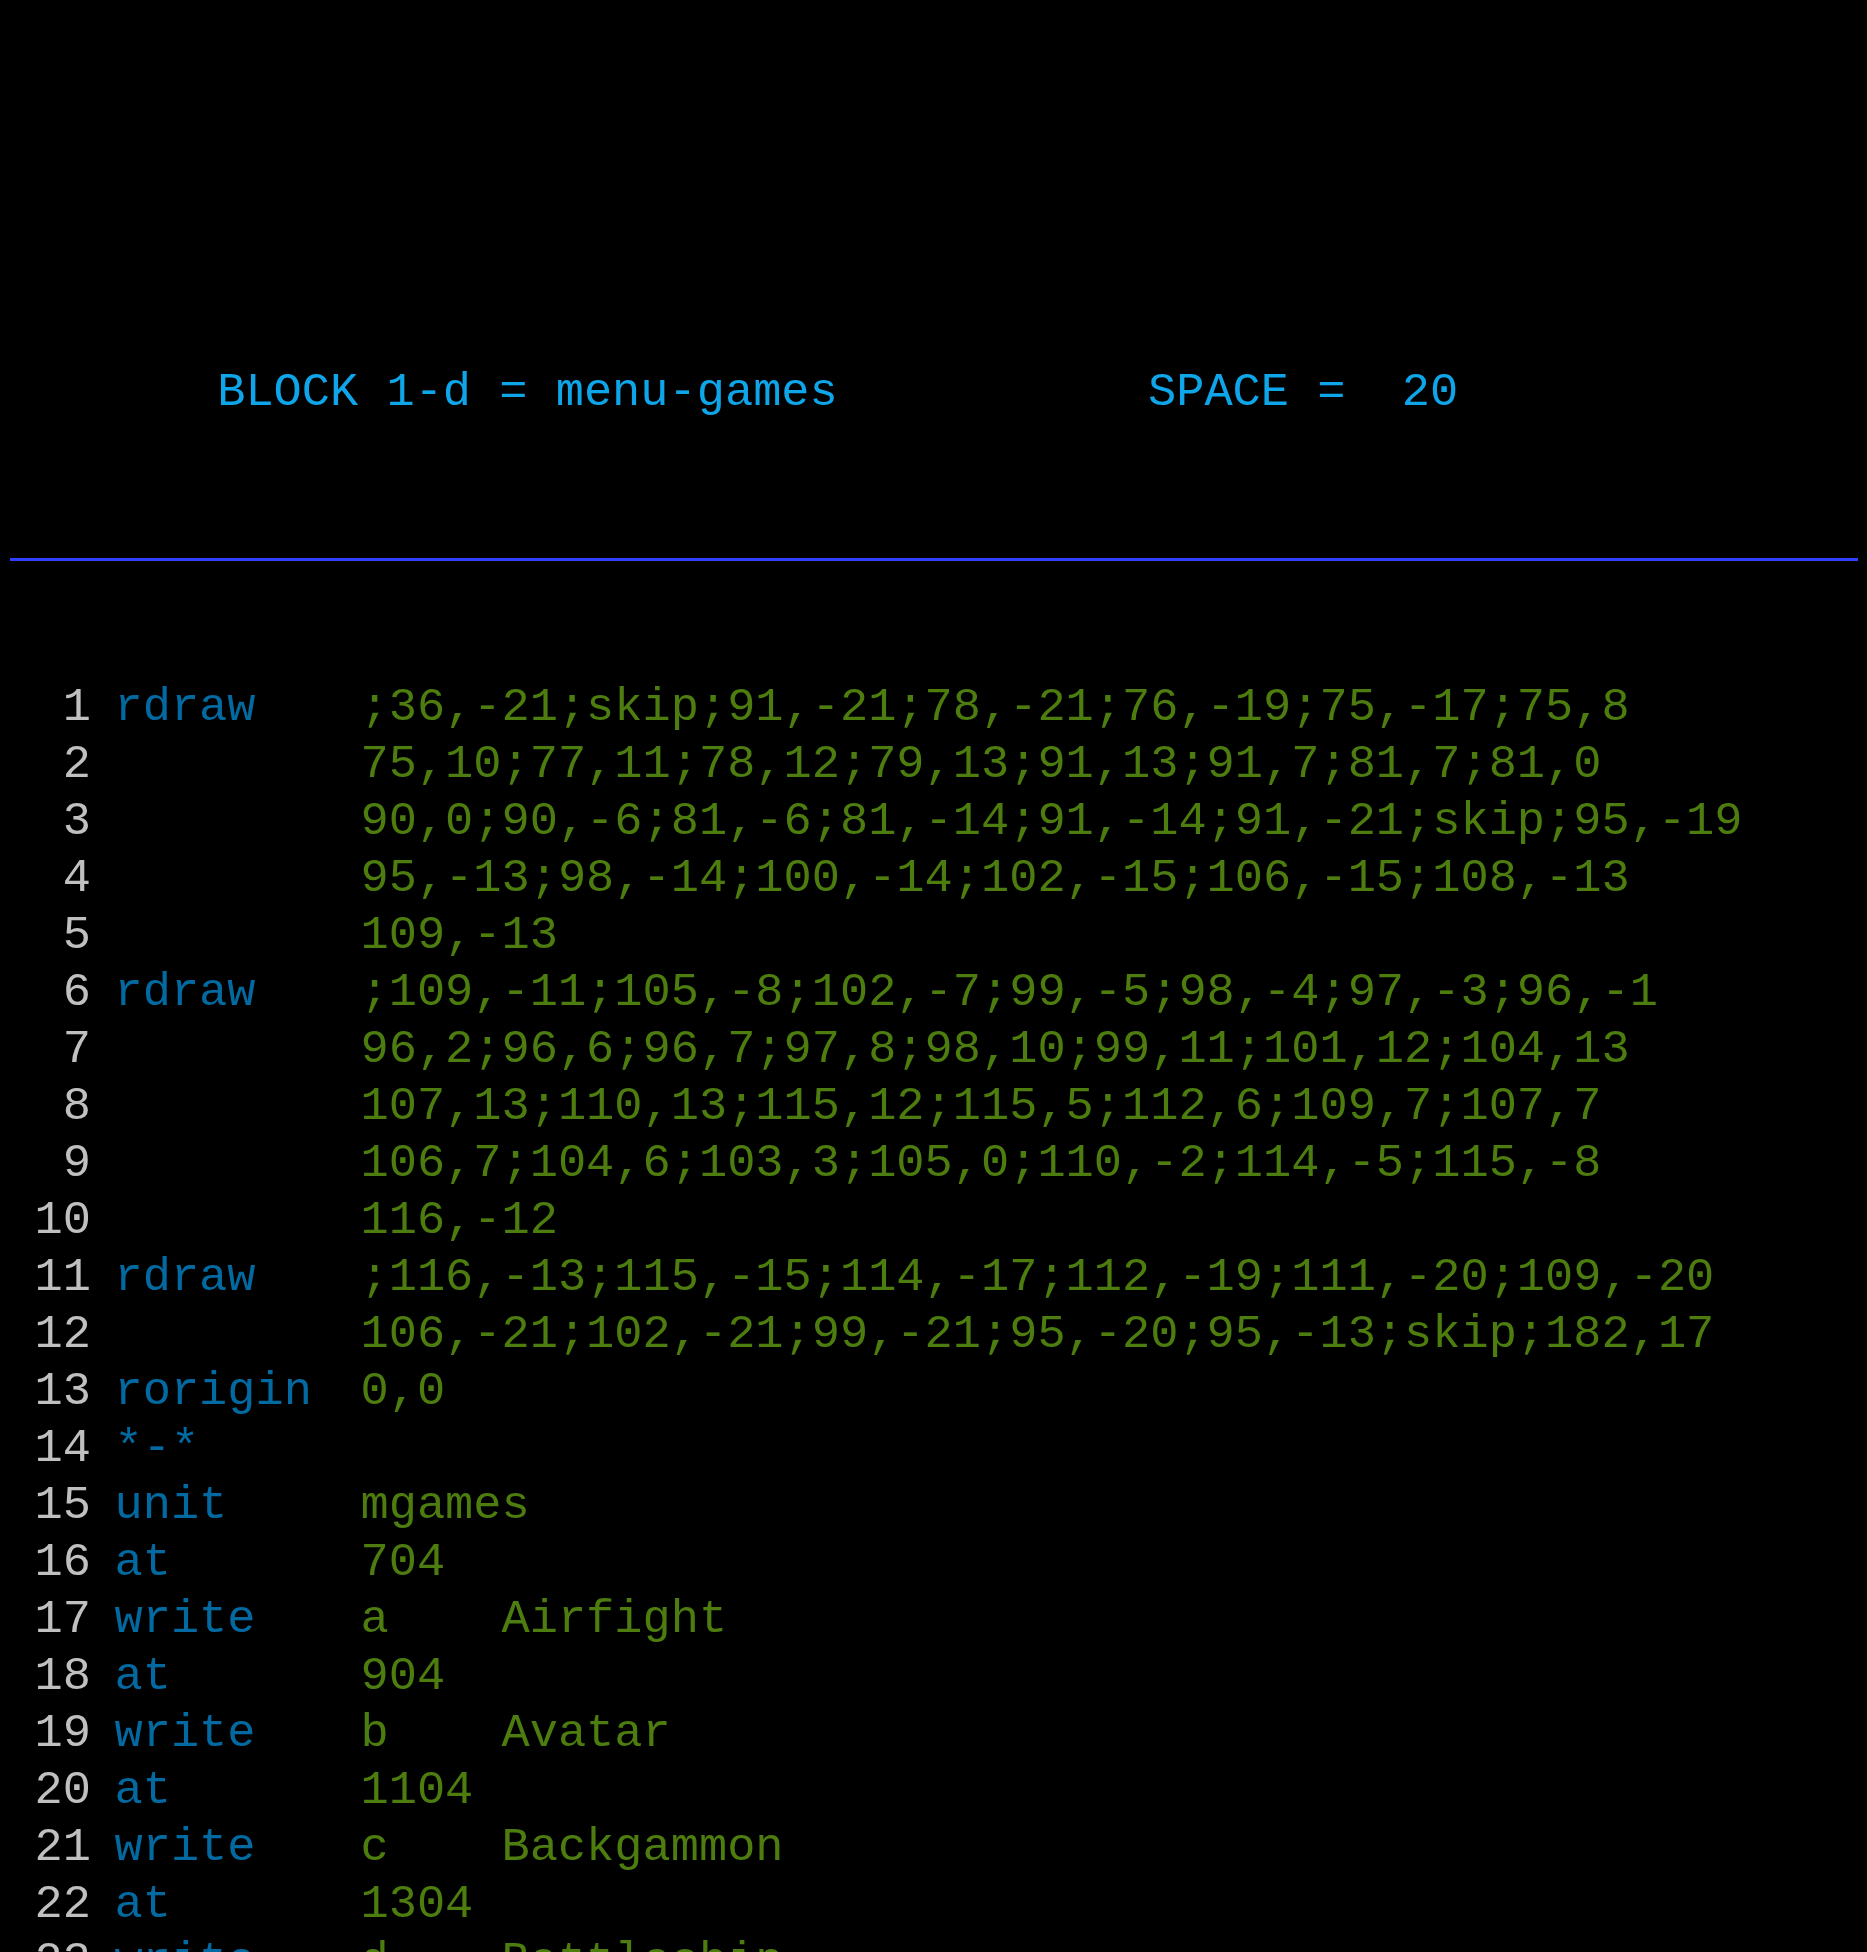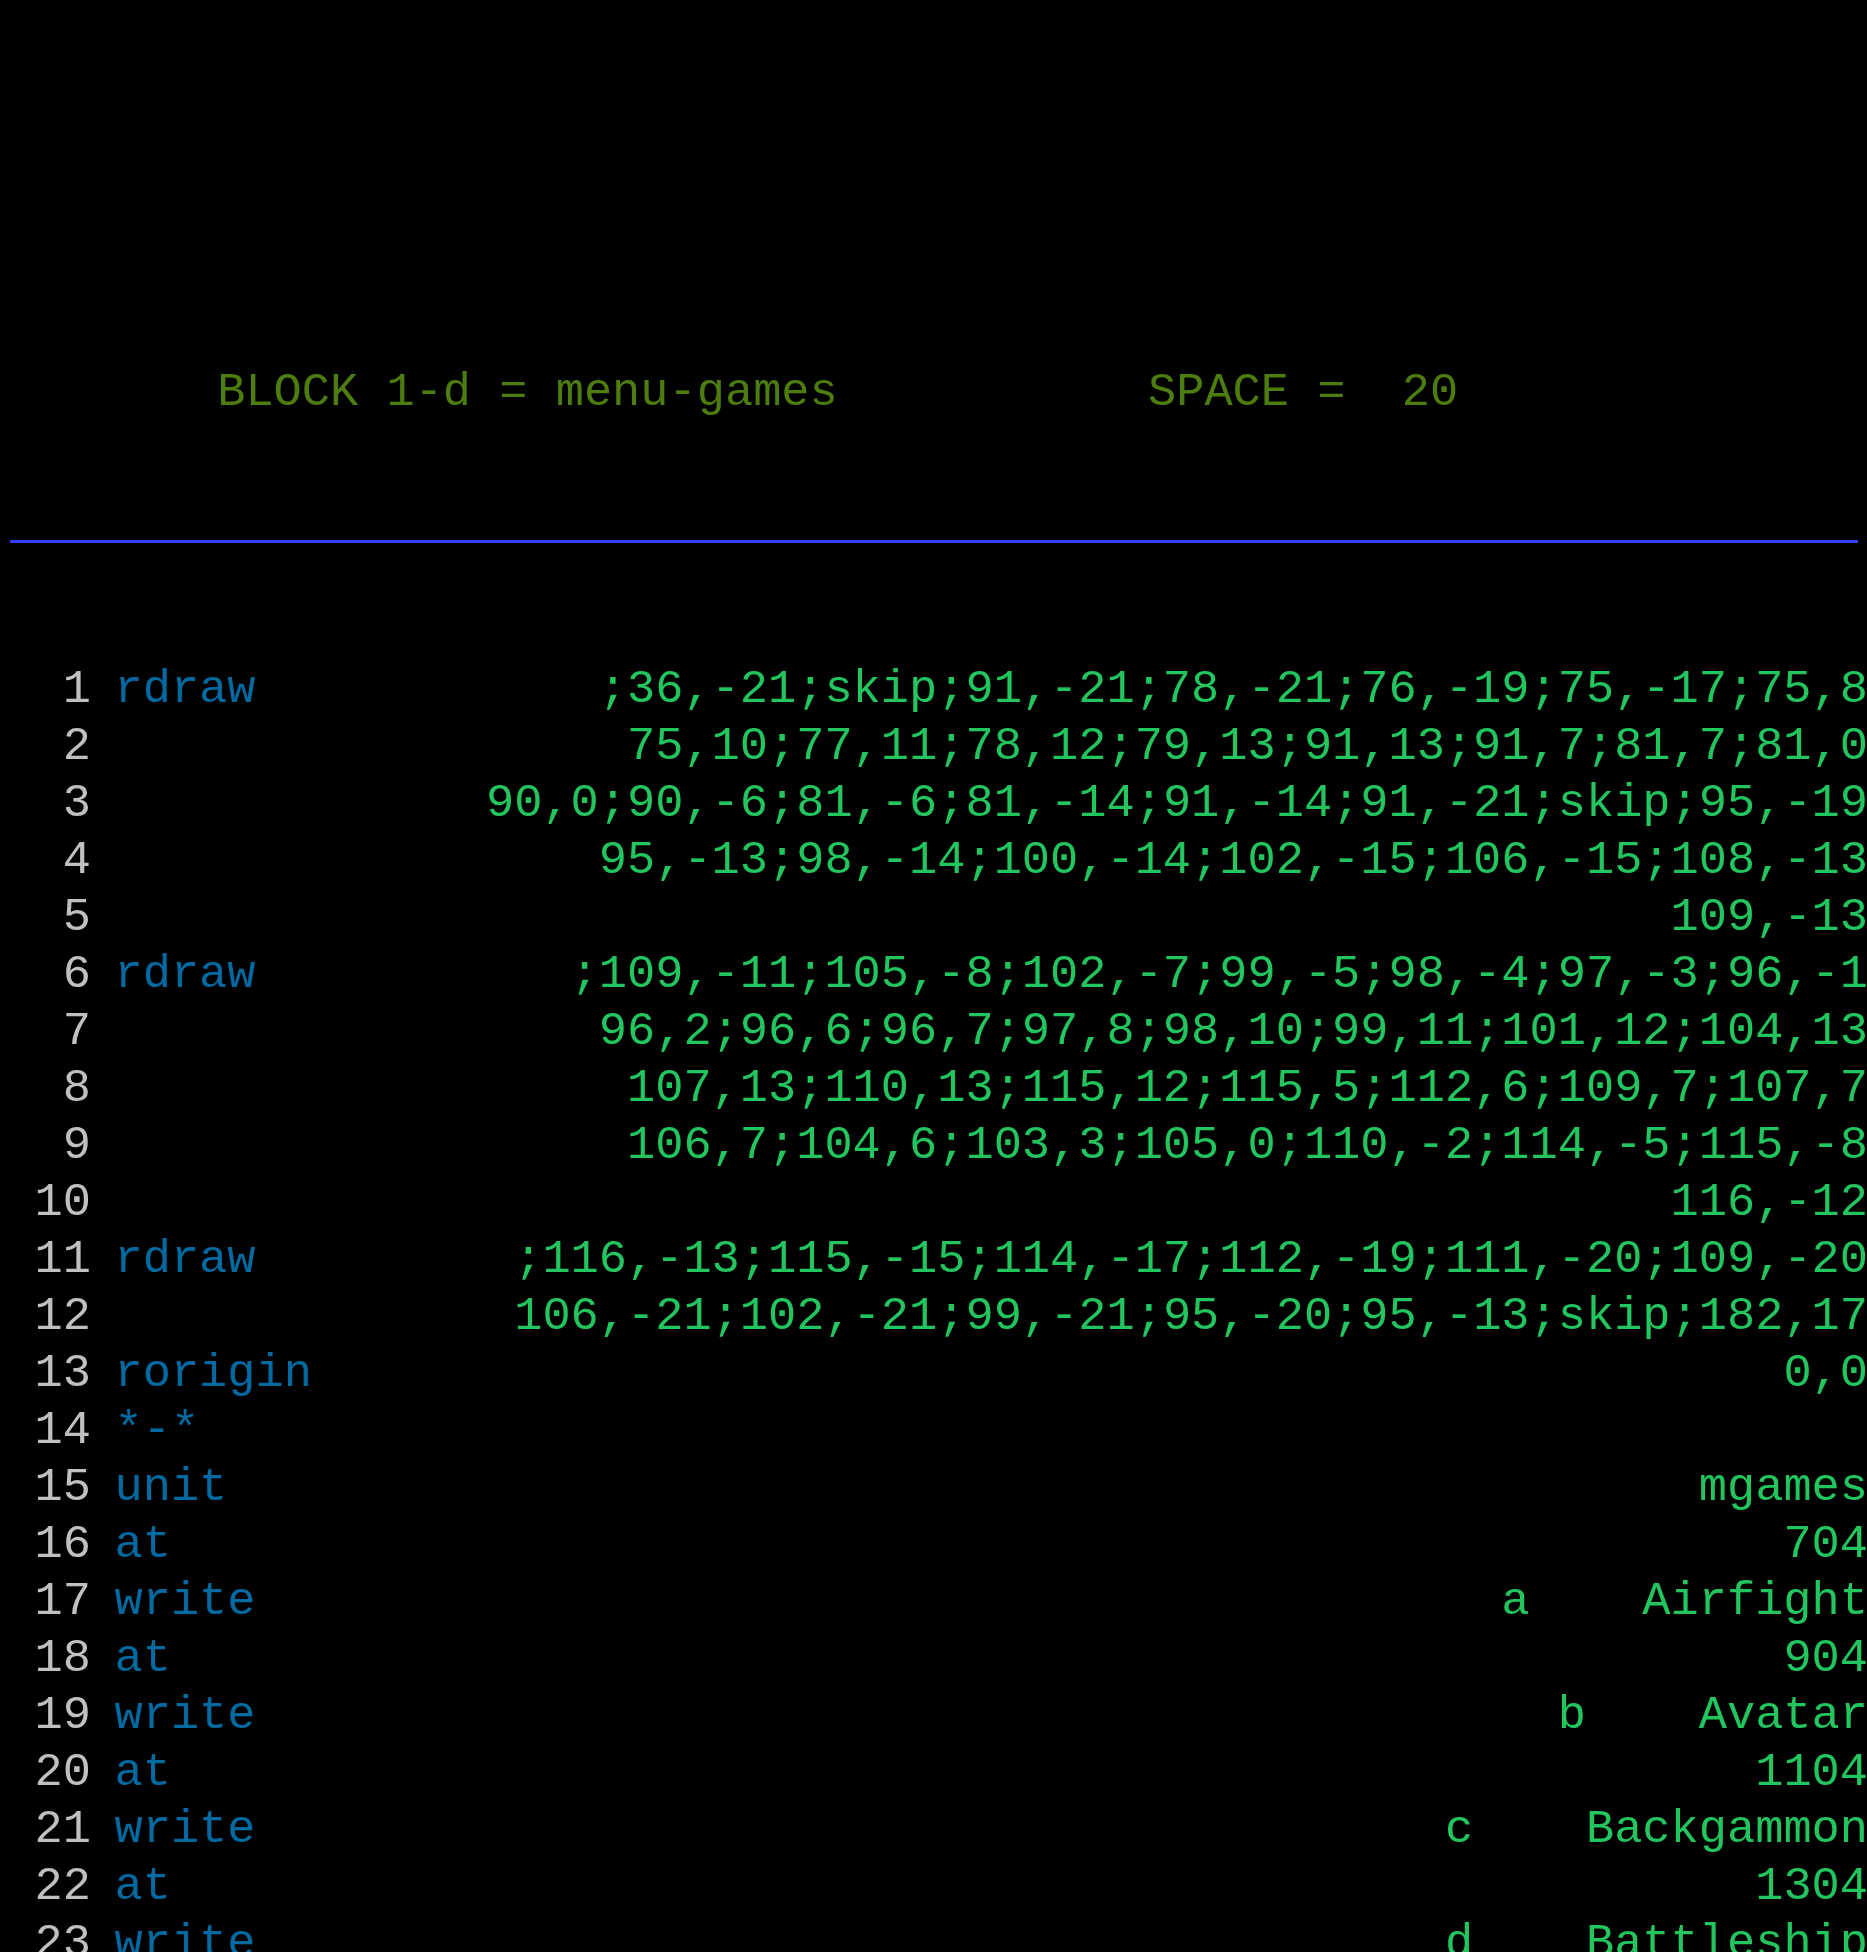--- a/index.html
+++ b/index.html
@@ -16,22 +16,22 @@
     line-height: 1.22;
     color: #00e5e5;
     white-space: pre;
     font-weight: normal;
   }
   .screen {
     padding-top: 19.7px;
     padding-left: 9.9px;
   }
   .header-line {
-    color: #4d7c0f;
-    margin-bottom: 2px;
+    color: #0ea5e9;
+    margin-bottom: 20px;
     padding-left: 9.9px;
   }
   .rule {
     border: 0;
     border-top: 3px solid #3040ff;
     margin: 2px 0 3.9px 0;
     width: 1848px;
   }
   .code-line {
     display: flex;
@@ -44,23 +44,22 @@
     text-align: right;
     padding-right: 23.6px;
     flex: 0 0 auto;
   }
   .cmd {
     color: #0369a1;
     width: 246px;
     flex: 0 0 auto;
   }
   .arg {
-    color: #22c55e;
+    color: #4d7c0f;
     flex: 1 1 auto;
-    text-align: right;
   }
 </style>
 </head>
 <body>
 
 
 
 <div class="screen">
   <div class="header-line"><span>       BLOCK </span><span>1-d</span><span> = </span><span>menu-games</span><span>           SPACE =  </span><span>20</span></div>
   <hr class="rule">

